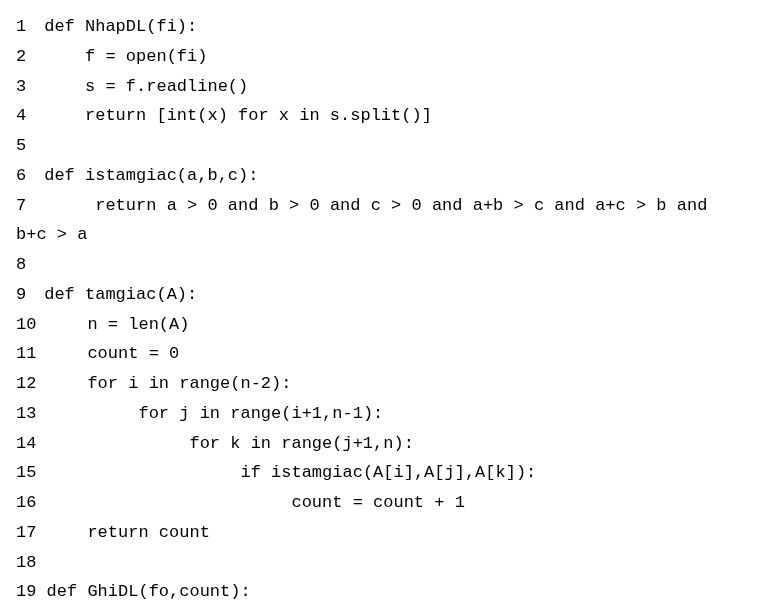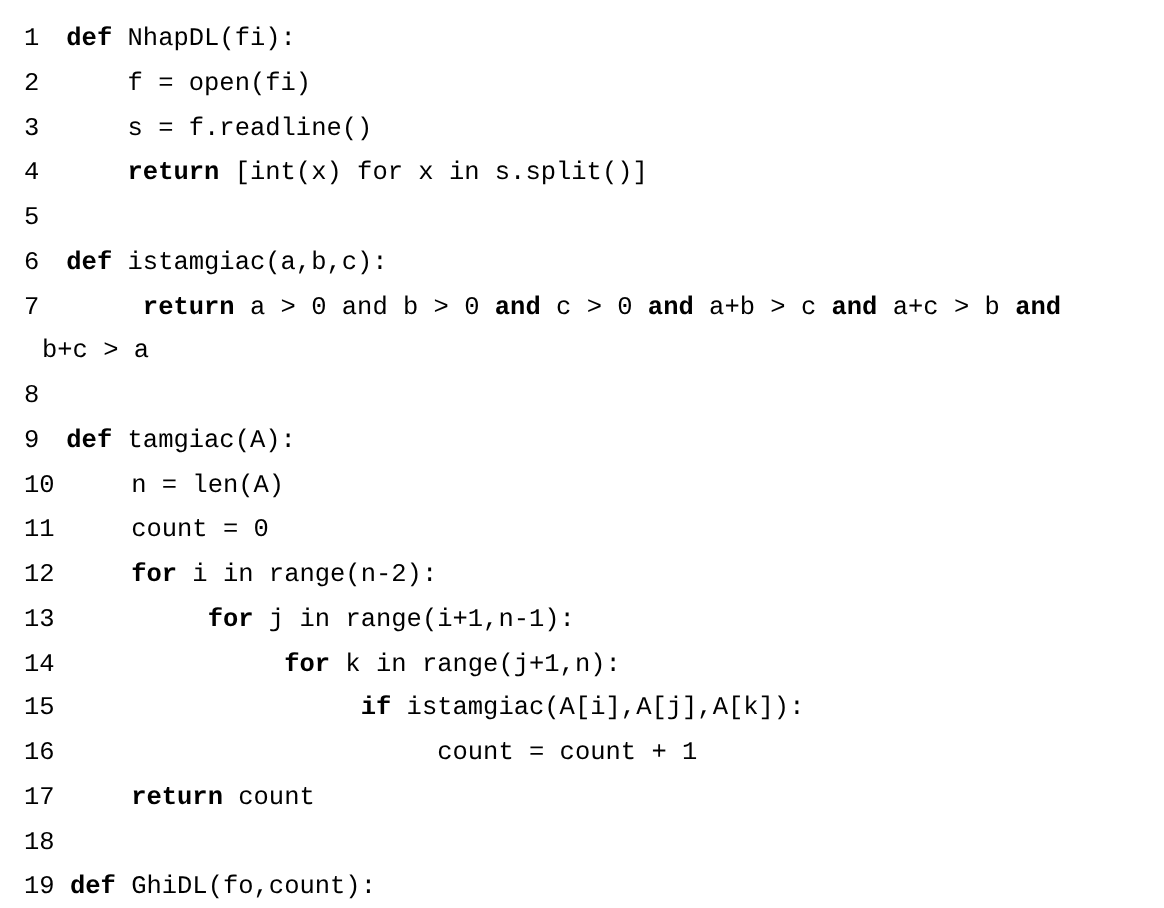--- a/index.html
+++ b/index.html
@@ -21,22 +21,22 @@
       white-space: pre-wrap;
       word-break: break-word;
     }
     .ln {
       color: #000;
       display: inline-block;
       min-width: 18px;
       text-align: left;
     }
     .kw {
-      font-weight: bold;
+      font-weight: normal;
     }
     .wrap-continue {
-      margin-left: 12px;
+      margin-left: 0;
     }
   </style>
 </head>
 <body>
 
 <div class="code-container" id="code-root"><div class="line"><span class="ln">1</span><span> </span><span class="kw">def</span><span> NhapDL(fi):</span></div><div class="line"><span class="ln">2</span><span>     </span><span>f = open(fi)</span></div><div class="line"><span class="ln">3</span><span>     </span><span>s = f.readline()</span></div><div class="line"><span class="ln">4</span><span>     </span><span class="kw">return</span><span> [int(x) for x in s.split()]</span></div><div class="line"><span class="ln">5</span><span></span></div><div class="line"><span class="ln">6</span><span> </span><span class="kw">def</span><span> istamgiac(a,b,c):</span></div><div class="line"><span class="ln">7</span><span>      </span><span class="kw">return</span><span> a &gt; 0 and b &gt; 0 </span><span class="kw">and</span><span> c &gt; 0 </span><span class="kw">and</span><span> a+b &gt; c </span><span class="kw">and</span><span> a+c &gt; b </span><span class="kw">and</span></div><div class="line wrap-continue">b+c &gt; a</div><div class="line"><span class="ln">8</span><span></span></div><div class="line"><span class="ln">9</span><span> </span><span class="kw">def</span><span> tamgiac(A):</span></div><div class="line"><span class="ln">10</span><span>     </span><span>n = len(A)</span></div><div class="line"><span class="ln">11</span><span>     </span><span>count = 0</span></div><div class="line"><span class="ln">12</span><span>     </span><span class="kw">for</span><span> i in range(n-2):</span></div><div class="line"><span class="ln">13</span><span>          </span><span class="kw">for</span><span> j in range(i+1,n-1):</span></div><div class="line"><span class="ln">14</span><span>               </span><span class="kw">for</span><span> k in range(j+1,n):</span></div><div class="line"><span class="ln">15</span><span>                    </span><span class="kw">if</span><span> istamgiac(A[i],A[j],A[k]):</span></div><div class="line"><span class="ln">16</span><span>                         </span><span>count = count + 1</span></div><div class="line"><span class="ln">17</span><span>     </span><span class="kw">return</span><span> count</span></div><div class="line"><span class="ln">18</span><span></span></div><div class="line"><span class="ln">19</span><span> </span><span class="kw">def</span><span> GhiDL(fo,count):</span></div></div>
 
 </body></html>

